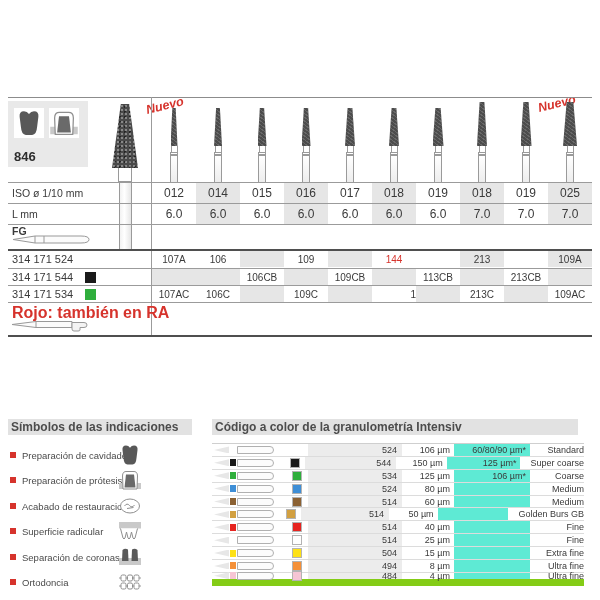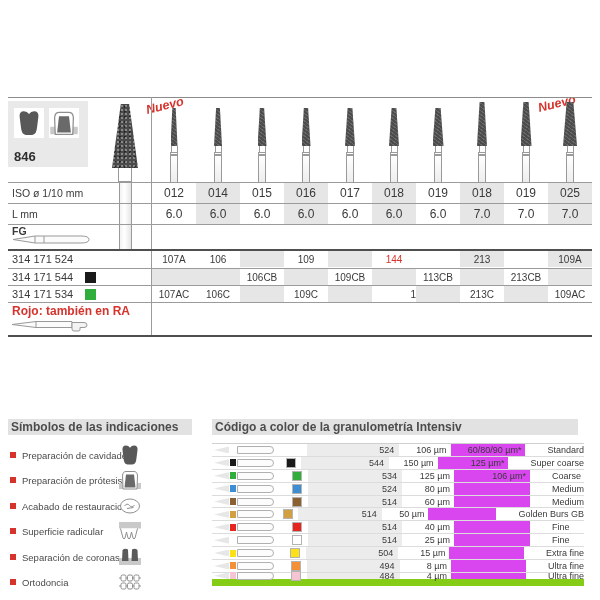--- a/index.html
+++ b/index.html
@@ -49,21 +49,21 @@
   .bhead{background:#4c4c4c;clip-path:polygon(26% 0,74% 0,100% 100%,0 100%);
          background-image:repeating-linear-gradient(37deg,rgba(255,255,255,.16) 0 1px,transparent 1px 3px);
          width:var(--hw);height:var(--hh);}
   .bneck{width:5px;height:6px;background:#fff;border-left:1px solid #9a9a9a;border-right:1px solid #9a9a9a;}
   .bcollar{width:8px;height:3px;border:1px solid #9a9a9a;background:#fff;box-sizing:border-box;}
   .bshank{width:8px;flex:0 0 27px;border:1px solid #9a9a9a;border-bottom:none;box-sizing:border-box;
           background:linear-gradient(#fff,#ededed);}
 
   .marker{position:absolute;left:77px;width:11px;height:11px;}
 
-  #rojo-note{left:4px;top:207px;font-size:12px;font-weight:bold;color:#d6332c;}
+  #rojo-note{left:4px;top:207px;font-size:16px;font-weight:bold;color:#d6332c;}
   #fg-illus{left:3px;top:135px;}
   #ra-illus{left:2px;top:220px;}
 
   
   .panel-title{height:16px;background:#e2e2e2;display:flex;align-items:center;
                font-size:12px;font-weight:bold;color:#4c4c4c;padding-left:3px;white-space:nowrap;}
   #symbols-panel{left:8px;top:419px;width:192px;height:181px;}
   #symbols-panel .panel-title{width:181px;}
   .sym-item{position:relative;height:25.4px;}
   .sym-bullet{position:absolute;left:2px;top:9px;width:6px;height:6px;background:#d6332c;}
@@ -76,23 +76,23 @@
   .g-row{display:flex;align-items:center;height:12.9px;border-bottom:1px solid #dcdcdc;
          font-size:9px;color:#3a3a3a;box-sizing:border-box;}
   .g-row:last-child{border-bottom:7px solid #84cc16;}
   .g-illus{width:80px;height:100%;display:flex;align-items:center;padding-left:2px;box-sizing:border-box;}
   .g-chip{width:16px;height:100%;display:flex;align-items:center;}
   .chip{width:10px;height:10px;border:1px solid #b3b3b3;box-sizing:border-box;}
   .g-code{width:94px;height:100%;background:#ececec;display:flex;align-items:center;
           justify-content:flex-end;padding-right:5px;box-sizing:border-box;}
   .g-um{width:52px;height:100%;display:flex;align-items:center;justify-content:flex-end;
         padding-right:4px;box-sizing:border-box;}
-  .g-um2{width:76px;height:100%;background:#d946ef;display:flex;align-items:center;
+  .g-um2{width:76px;height:100%;background:#5eead4;display:flex;align-items:center;
          justify-content:flex-end;padding-right:4px;box-sizing:border-box;}
-  .g-name{flex:1;padding-left:22px;white-space:nowrap;}
+  .g-name{flex:1;padding-left:10px;white-space:nowrap;text-align:right;}
 
   .mini-bur{position:relative;width:62px;height:10px;}
   .mini-head{position:absolute;left:0;top:1.5px;width:15px;height:7px;background:#e7e7e7;
              clip-path:polygon(0 50%,100% 0,100% 100%);}
   .mini-band{position:absolute;left:16px;top:1.5px;width:6px;height:7px;background:transparent;}
   .mini-body{position:absolute;left:23px;top:1px;width:37px;height:8px;background:#fcfcfc;
              border:1px solid #b0b0b0;border-radius:0 4px 4px 0;box-sizing:border-box;}
 </style>
 </head>
 <body>

